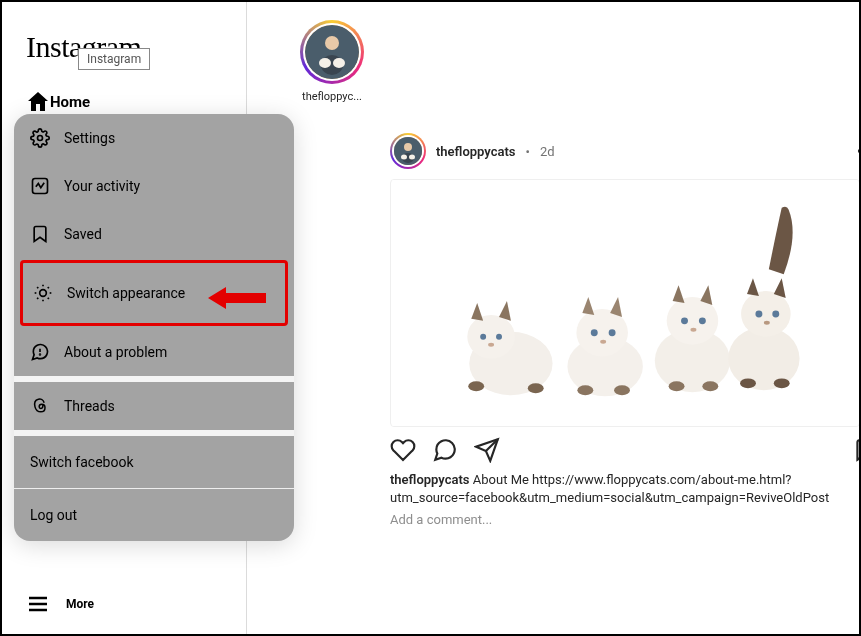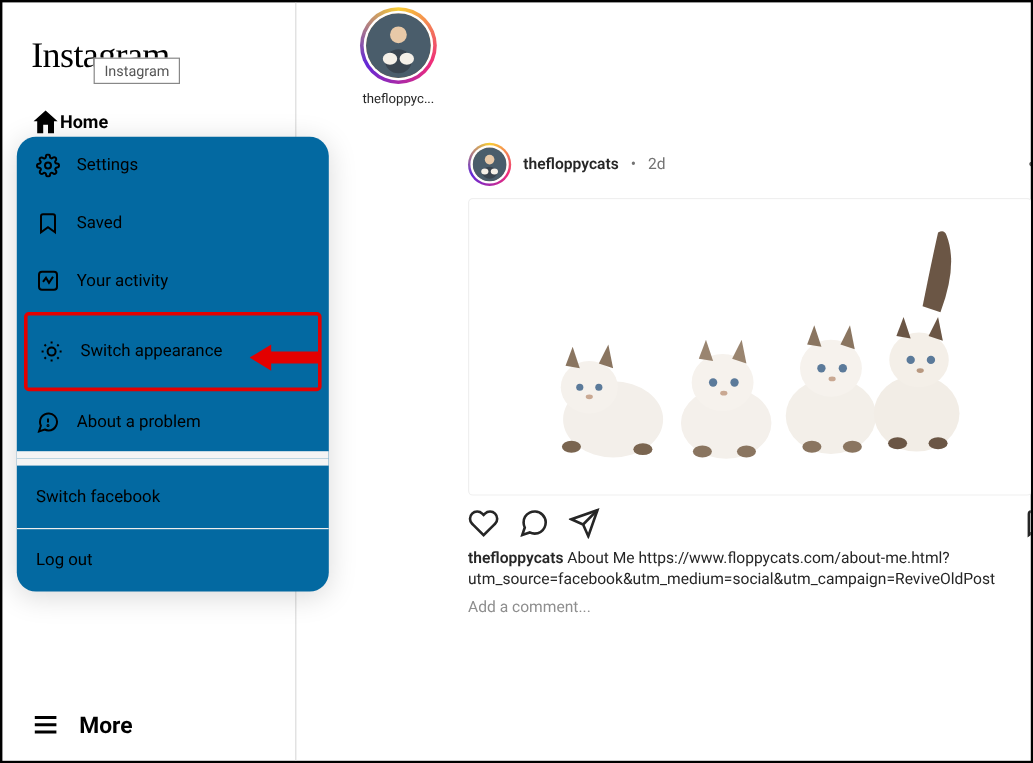--- a/index.html
+++ b/index.html
@@ -4,32 +4,32 @@
 <style>
 *{margin:0;padding:0;box-sizing:border-box;font-family:-apple-system,BlinkMacSystemFont,"Segoe UI",Roboto,Helvetica,Arial,sans-serif}
 body{width:861px;height:636px;background:#fff;overflow:hidden;position:relative;border:2px solid #000}
 .sidebar{position:absolute;left:0;top:0;width:245px;height:100%;padding:8px 12px;border-right:1px solid #dbdbdb}
 .logo{font-family:"Brush Script MT",cursive;font-size:30px;font-weight:500;padding:20px 12px 14px;letter-spacing:-0.5px}
 .tooltip-box{position:absolute;left:76px;top:46px;background:#fff;border:1px solid #888;padding:3px 8px;font-size:12px;color:#555}
 .nav-item{display:flex;align-items:center;padding:12px 12px;border-radius:8px;cursor:pointer}
 .nav-item.bold span{font-weight:700}
 .nav-item span{font-size:15px}
 .nav-icon{width:24px;height:24px;display:flex;align-items:center;justify-content:center}
-.more-menu-popup{position:absolute;left:12px;top:112px;width:260px;background:#0369a1;border-radius:16px;box-shadow:0 4px 24px rgba(0,0,0,0.15);z-index:10;overflow:hidden}
+.more-menu-popup{position:absolute;left:12px;top:112px;width:280px;background:#a3a3a3;border-radius:16px;box-shadow:0 4px 24px rgba(0,0,0,0.15);z-index:10;overflow:hidden}
 .menu-item{display:flex;align-items:center;padding:14px 16px;gap:14px;cursor:pointer;font-size:14px}
 .menu-item-icon{width:20px;height:20px;display:flex;align-items:center;justify-content:center}
 .highlight-box{border:3px solid #e30000;border-radius:4px;margin:2px 6px}
 .highlight-box .menu-item{padding:20px 10px}
 .menu-divider{height:6px;background:#f4f4f4}
 .menu-divider-thin{height:1px;background:#eee;margin:0}
 .menu-item.noicon{padding:18px 16px}
 .more-btn{position:absolute;left:12px;bottom:6px;display:flex;align-items:center;padding:12px 12px;gap:16px;cursor:pointer}
-.more-btn span{font-size:19px;font-weight:700}
+.more-btn span{font-size:12px;font-weight:700}
 .arrow-annotation{position:absolute;left:206px;top:281px;z-index:20}
-.main{position:absolute;left:270px;top:0;right:13px;height:100%;padding:4px 18px 0 24px}
+.main{position:absolute;left:270px;top:0;right:13px;height:100%;padding:18px 18px 0 24px}
 .stories-row{display:flex;gap:18px;margin-bottom:30px}
 .story{display:flex;flex-direction:column;align-items:center;gap:6px;width:72px}
 .story-ring{width:64px;height:64px;border-radius:50%;background:conic-gradient(#f9ce34,#ee2a7b,#6228d7,#f9ce34);padding:3px;display:flex;align-items:center;justify-content:center}
 .story-ring-inner{width:100%;height:100%;border-radius:50%;background:#fff;padding:2px}
 .story-avatar{width:100%;height:100%;border-radius:50%;background:linear-gradient(135deg,#d4b896,#8a6d4a);display:flex;align-items:center;justify-content:center;overflow:hidden}
 .story-label{font-size:11px;color:#262626;max-width:68px;overflow:hidden;text-overflow:ellipsis;white-space:nowrap}
 .post{width:488px;margin-left:94px}
 .post-header{display:flex;align-items:center;gap:10px;margin-bottom:10px;position:relative}
 .post-ring{width:36px;height:36px;border-radius:50%;background:conic-gradient(#f9ce34,#ee2a7b,#6228d7,#f9ce34);padding:2px}
 .post-ring-inner{width:100%;height:100%;border-radius:50%;background:#fff;padding:2px}
@@ -71,34 +71,34 @@
           <circle cx="12" cy="12" r="3"></circle>
           <path d="M19.4 15a1.65 1.65 0 0 0 .33 1.82l.06.06a2 2 0 1 1-2.83 2.83l-.06-.06a1.65 1.65 0 0 0-1.82-.33 1.65 1.65 0 0 0-1 1.51V21a2 2 0 0 1-4 0v-.09a1.65 1.65 0 0 0-1-1.51 1.65 1.65 0 0 0-1.82.33l-.06.06a2 2 0 1 1-2.83-2.83l.06-.06a1.65 1.65 0 0 0 .33-1.82 1.65 1.65 0 0 0-1.51-1H3a2 2 0 0 1 0-4h.09a1.65 1.65 0 0 0 1.51-1 1.65 1.65 0 0 0-.33-1.82l-.06-.06a2 2 0 1 1 2.83-2.83l.06.06a1.65 1.65 0 0 0 1.82.33h0a1.65 1.65 0 0 0 1-1.51V3a2 2 0 0 1 4 0v.09a1.65 1.65 0 0 0 1 1.51h0a1.65 1.65 0 0 0 1.82-.33l.06-.06a2 2 0 1 1 2.83 2.83l-.06.06a1.65 1.65 0 0 0-.33 1.82v0a1.65 1.65 0 0 0 1.51 1H21a2 2 0 0 1 0 4h-.09a1.65 1.65 0 0 0-1.51 1z"></path>
         </svg>
     </div>
     <span>Settings</span>
   </div>
 
   <div class="menu-item">
     <div class="menu-item-icon">
       <svg viewBox="0 0 24 24" width="20" height="20" fill="none" stroke="#000" stroke-width="2">
-          <path d="M19 21l-7-5-7 5V5a2 2 0 0 1 2-2h10a2 2 0 0 1 2 2z"></path>
-        </svg>
-    </div>
-    <span>Saved</span>
-  </div>
-
-  <div class="menu-item">
-    <div class="menu-item-icon">
-      <svg viewBox="0 0 24 24" width="20" height="20" fill="none" stroke="#000" stroke-width="2">
           <rect x="3" y="3" width="18" height="18" rx="3"></rect>
           <polyline points="7 13 10 9 13 14 17 8"></polyline>
         </svg>
     </div>
     <span>Your activity</span>
+  </div>
+
+  <div class="menu-item">
+    <div class="menu-item-icon">
+      <svg viewBox="0 0 24 24" width="20" height="20" fill="none" stroke="#000" stroke-width="2">
+          <path d="M19 21l-7-5-7 5V5a2 2 0 0 1 2-2h10a2 2 0 0 1 2 2z"></path>
+        </svg>
+    </div>
+    <span>Saved</span>
   </div>
 
   <div class="highlight-box">
     <div class="menu-item">
       <div class="menu-item-icon">
         <svg viewBox="0 0 24 24" width="20" height="20" fill="none" stroke="#000" stroke-width="2">
             <circle cx="12" cy="12" r="4"></circle>
             <line x1="12" y1="2" x2="12" y2="4"></line>
             <line x1="12" y1="20" x2="12" y2="22"></line>
             <line x1="4.93" y1="4.93" x2="6.34" y2="6.34"></line>
@@ -119,20 +119,28 @@
           <path d="M21 11.5a8.38 8.38 0 0 1-.9 3.8 8.5 8.5 0 0 1-7.6 4.7 8.38 8.38 0 0 1-3.8-.9L3 21l1.9-5.7a8.38 8.38 0 0 1-.9-3.8 8.5 8.5 0 0 1 4.7-7.6 8.38 8.38 0 0 1 3.8-.9h.5a8.48 8.48 0 0 1 8 8v.5z"></path>
           <line x1="12" y1="8" x2="12" y2="12"></line>
           <circle cx="12" cy="15" r="0.5" fill="#000"></circle>
         </svg>
     </div>
     <span>About a problem</span>
   </div>
 
   <div class="menu-divider"></div>
 
+  <div class="menu-item">
+    <div class="menu-item-icon">
+      <svg viewBox="0 0 24 24" width="20" height="20" fill="none" stroke="#000" stroke-width="1.8">
+          <path d="M17 8c-1-3-4-5-7-4C6 5 5 9 6 13c1 4 4 6 7 6 3 0 5-2 5-5 0-2-1-4-4-4-2 0-3 1-3 3 0 1 1 2 2 2 2 0 3-2 2-4"></path>
+        </svg>
+    </div>
+    <span>Threads</span>
+  </div>
 
   <div class="menu-divider"></div>
 
   <div class="menu-item noicon">
     <span>Switch facebook</span>
   </div>
 
   <div class="menu-divider-thin"></div>
 
   <div class="menu-item noicon">

